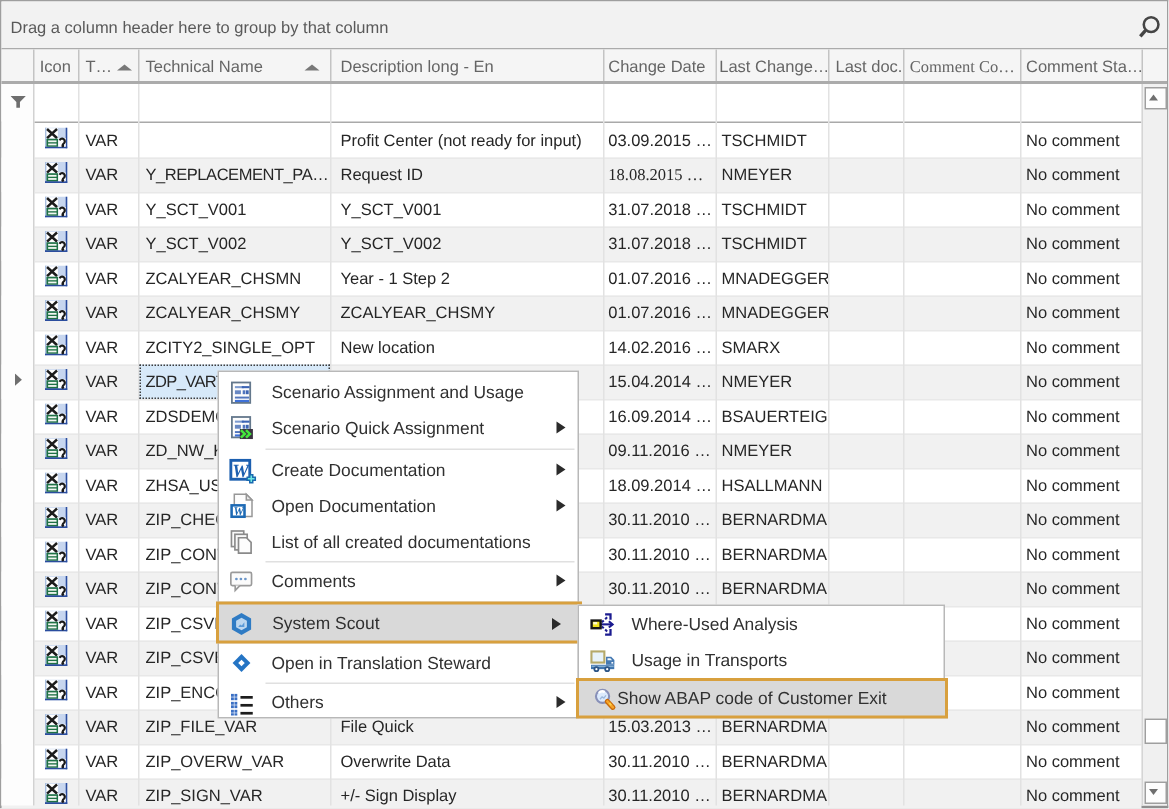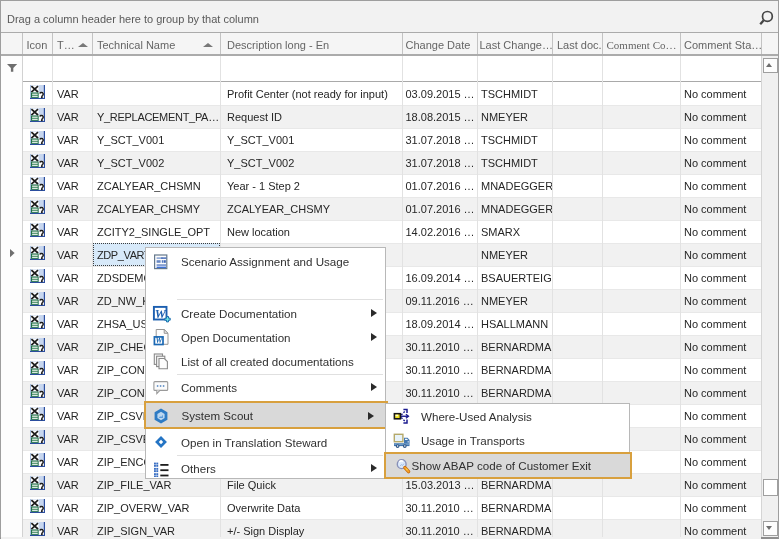--- a/index.html
+++ b/index.html
@@ -166,21 +166,21 @@
           <rect x="2.1" y="8.6" width="5.6" height="1.2" fill="#f2f7f2"></rect>
           <rect x="2.1" y="10.7" width="5.6" height="1.2" fill="#f2f7f2"></rect>
           <rect x="8.8" y="7" width="5" height="5.8" fill="#fdfdfd"></rect>
           <path d="M9.8 8.6 a1.75 1.75 0 1 1 2.8 1.9 c-0.55 0.45 -0.75 0.7 -0.75 1.2" fill="none" stroke="#1a1a1a" stroke-width="1.5"></path>
           <circle cx="11.85" cy="12.3" r="0.95" fill="#1a1a1a"></circle>
         </svg>
       </div>
       <div class="cell" style="left:52px;width:40px;padding-left:4px;">VAR</div>
       <div class="cell" style="left:92px;width:128px;padding-left:4px;"><span style="letter-spacing:-0.3px">Y_REPLACEMENT_PA…</span></div>
       <div class="cell" style="left:220px;width:182px;padding-left:6px;">Request ID</div>
-      <div class="cell" style="left:402px;width:75px;padding-left:2.5px;">18.08.2015 …</div>
+      <div class="cell" style="left:402px;width:75px;padding-left:2.5px;font-family:Liberation Serif, serif;">18.08.2015 …</div>
       <div class="cell" style="left:477px;width:75px;padding-left:3px;">NMEYER</div>
       <div class="cell" style="left:552px;width:50px;"></div>
       <div class="cell" style="left:602px;width:78px;"></div>
       <div class="cell" style="left:680px;width:80px;padding-left:3px;">No comment</div>
     </div>
     <div class="row" style="top:46px;">
       <div class="cell" style="left:22px;width:30px;">
         <svg width="15" height="14" viewBox="0 0 15 14" style="position:absolute;left:7px;top:3px;">
           <rect x="0" y="0" width="15" height="14" fill="#c7d6ef"></rect>
           <rect x="0" y="0" width="1" height="14" fill="#a8bede"></rect>
@@ -322,20 +322,21 @@
           <rect x="2.1" y="8.6" width="5.6" height="1.2" fill="#f2f7f2"></rect>
           <rect x="2.1" y="10.7" width="5.6" height="1.2" fill="#f2f7f2"></rect>
           <rect x="8.8" y="7" width="5" height="5.8" fill="#fdfdfd"></rect>
           <path d="M9.8 8.6 a1.75 1.75 0 1 1 2.8 1.9 c-0.55 0.45 -0.75 0.7 -0.75 1.2" fill="none" stroke="#1a1a1a" stroke-width="1.5"></path>
           <circle cx="11.85" cy="12.3" r="0.95" fill="#1a1a1a"></circle>
         </svg>
       </div>
       <div class="cell" style="left:52px;width:40px;padding-left:4px;">VAR</div>
       <div class="cell" style="left:92px;width:128px;padding-left:4px;"></div>
       <div class="cell" style="left:220px;width:182px;padding-left:6px;"></div>
+      <div class="cell" style="left:402px;width:75px;padding-left:2.5px;">15.04.2014 …</div>
       <div class="cell" style="left:477px;width:75px;padding-left:3px;">NMEYER</div>
       <div class="cell" style="left:552px;width:50px;"></div>
       <div class="cell" style="left:602px;width:78px;"></div>
       <div class="cell" style="left:680px;width:80px;padding-left:3px;">No comment</div>
     </div>
     <div class="row" style="top:184px;">
       <div class="cell" style="left:22px;width:30px;">
         <svg width="15" height="14" viewBox="0 0 15 14" style="position:absolute;left:7px;top:3px;">
           <rect x="0" y="0" width="15" height="14" fill="#c7d6ef"></rect>
           <rect x="0" y="0" width="1" height="14" fill="#a8bede"></rect>
@@ -703,20 +704,36 @@
           <rect x="3.6" y="3.4" width="6" height="1.4" fill="#7d9bd0"></rect>
           <rect x="8.2" y="3.4" width="5.2" height="1.4" fill="#3c64b4"></rect>
           <rect x="3.6" y="6.2" width="4" height="2.6" fill="#6888c4"></rect>
           <rect x="8.8" y="6.2" width="1.6" height="2.6" fill="#5276be"></rect>
           <rect x="10.8" y="6.2" width="2" height="2.6" fill="#3c64b4"></rect>
           <rect x="3.6" y="10.4" width="9.4" height="1.3" fill="#5276be"></rect>
           <rect x="3.6" y="12.6" width="9.4" height="1.4" fill="#3e71d8"></rect>
         </svg></div>
       <div class="mtext">Scenario Assignment and Usage</div>
     </div>
+    <div class="mitem" style="top:25px;">
+      <div class="micon"><svg width="17" height="17" viewBox="0 0 17 17" style="overflow:visible">
+          <rect x="1.6" y="1" width="12.2" height="13.6" fill="#fdfdfd" stroke="#64788c" stroke-width="1.2"></rect>
+          <rect x="3.6" y="3.4" width="6" height="1.4" fill="#7d9bd0"></rect>
+          <rect x="8.2" y="3.4" width="5.2" height="1.4" fill="#3c64b4"></rect>
+          <rect x="3.6" y="6.2" width="4" height="2.6" fill="#6888c4"></rect>
+          <rect x="8.8" y="6.2" width="1.6" height="2.6" fill="#5276be"></rect>
+          <rect x="10.8" y="6.2" width="2" height="2.6" fill="#3c64b4"></rect>
+          <rect x="3.6" y="10.4" width="3.4" height="1.3" fill="#5276be"></rect>
+          <rect x="3.6" y="12.6" width="3.4" height="1.4" fill="#3e71d8"></rect>
+          <rect x="6.9" y="9" width="8.7" height="6.7" fill="#3a3440"></rect>
+          <path d="M7.6 9.8 L10.2 12.3 L7.6 14.8 M11 9.8 L13.6 12.3 L11 14.8" stroke="#44e83c" stroke-width="1.7" fill="none"></path>
+        </svg></div>
+      <div class="mtext">Scenario Quick Assignment</div>
+      <div class="marrow"></div>
+    </div>
     <div class="mitem" style="top:53px;">
       <div class="micon"><svg width="17" height="17" viewBox="0 0 17 17" style="overflow:visible">
           <rect x="0.9" y="1.9" width="12.6" height="12.6" fill="#fff" stroke="#1c5fb0" stroke-width="1.9"></rect>
           <text x="1.8" y="13" font-family="Liberation Serif" font-style="italic" font-weight="bold" font-size="12.5" fill="#1c5fb0">W</text>
           <path d="M11.8 13.2 h1.7 v-1.7 h2 v1.7 h1.7 v2 h-1.7 v1.7 h-2 v-1.7 h-1.8 Z" fill="#6fe8e0" stroke="#1a6ab0" stroke-width="1"></path>
         </svg></div>
       <div class="mtext">Create Documentation</div>
       <div class="marrow"></div>
     </div>
     <div class="mitem" style="top:77px;">

